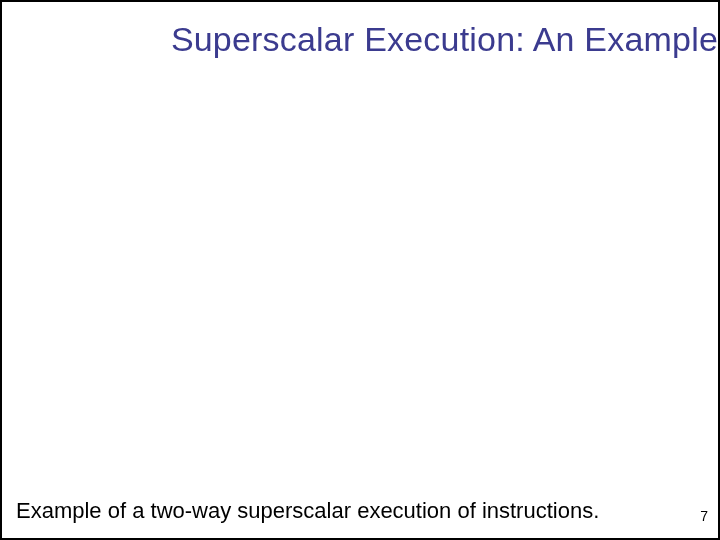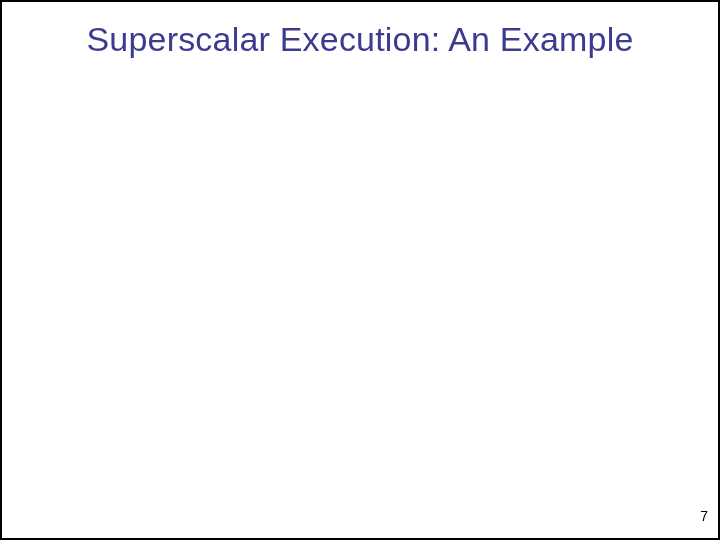--- a/index.html
+++ b/index.html
@@ -17,21 +17,21 @@
     box-sizing: border-box;
     border: 2px solid #000000;
     background: #ffffff;
     font-family: Arial, Helvetica, sans-serif;
   }
   .title {
     position: absolute;
     top: 18px;
     left: 0;
     width: 100%;
-    text-align: center;
+    text-align: right;
     font-size: 34px;
     font-weight: 400;
     color: #3b3b8f;
     letter-spacing: 0.2px;
   }
   .caption {
     position: absolute;
     left: 14px;
     bottom: 14px;
     font-size: 22px;
@@ -45,15 +45,16 @@
     font-size: 14px;
     color: #000000;
   }
 </style>
 </head>
 <body>
 
 <div class="slide">
   <div class="title">Superscalar Execution: An Example</div>
 
+  <div class="caption">Example of a two-way superscalar execution of instructions.</div>
 
   <div class="page-number">7</div>
 </div>
 
 </body></html>

